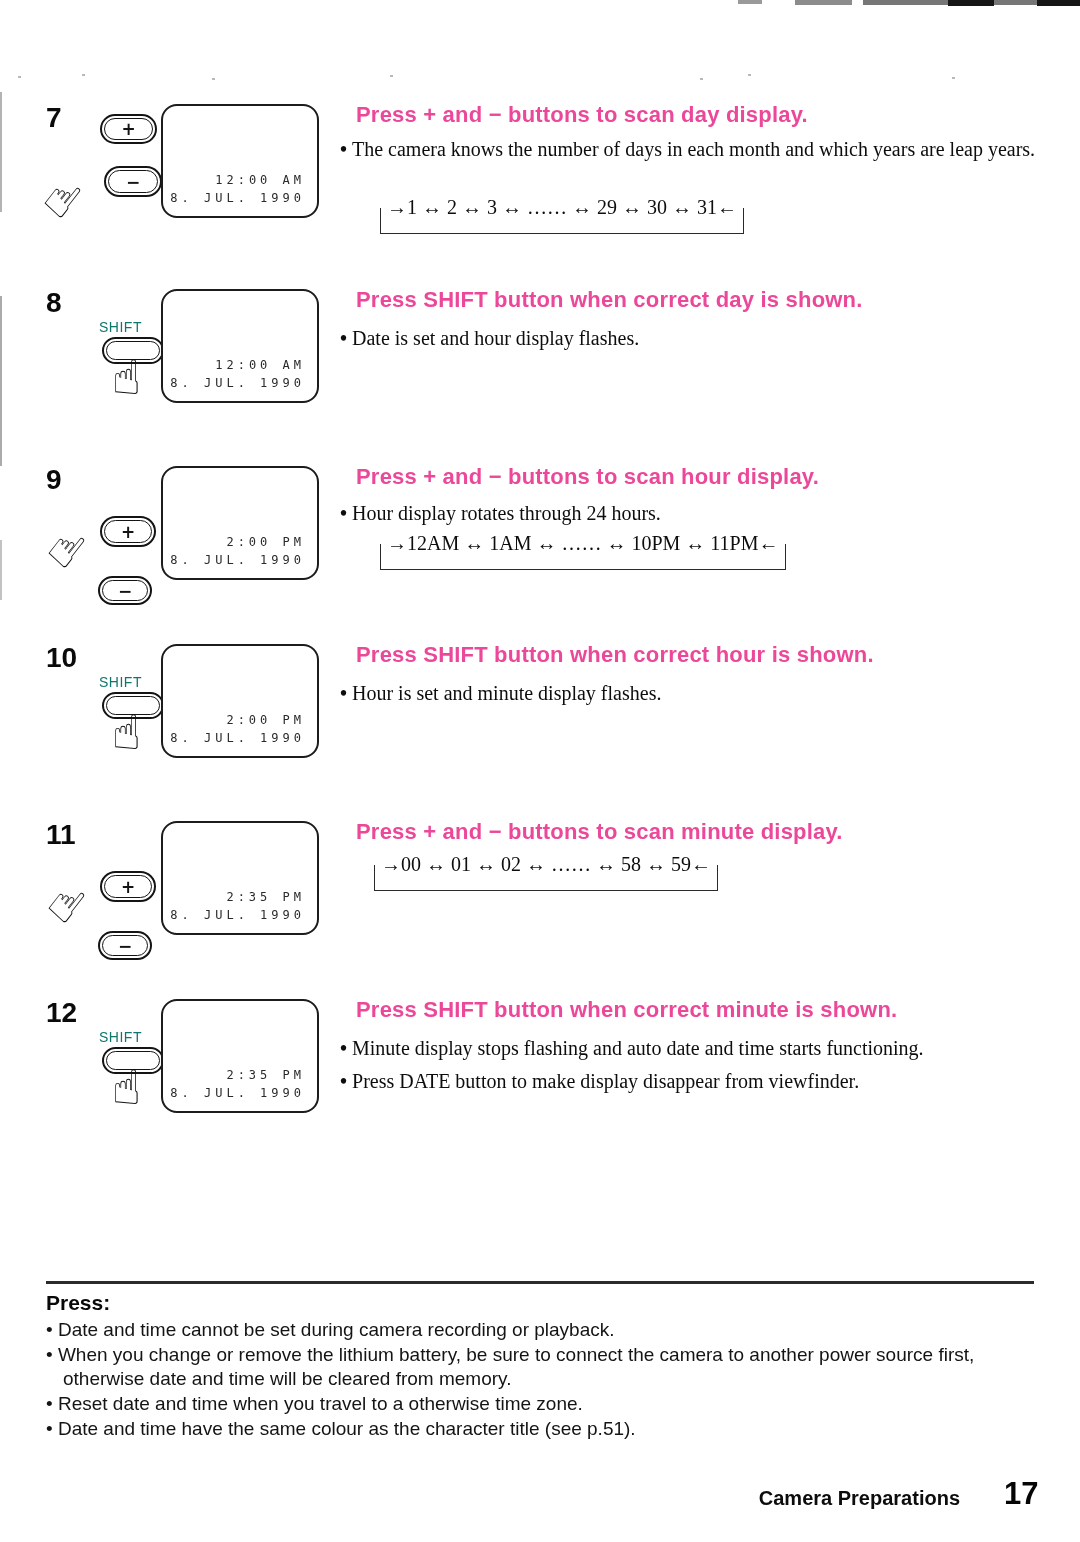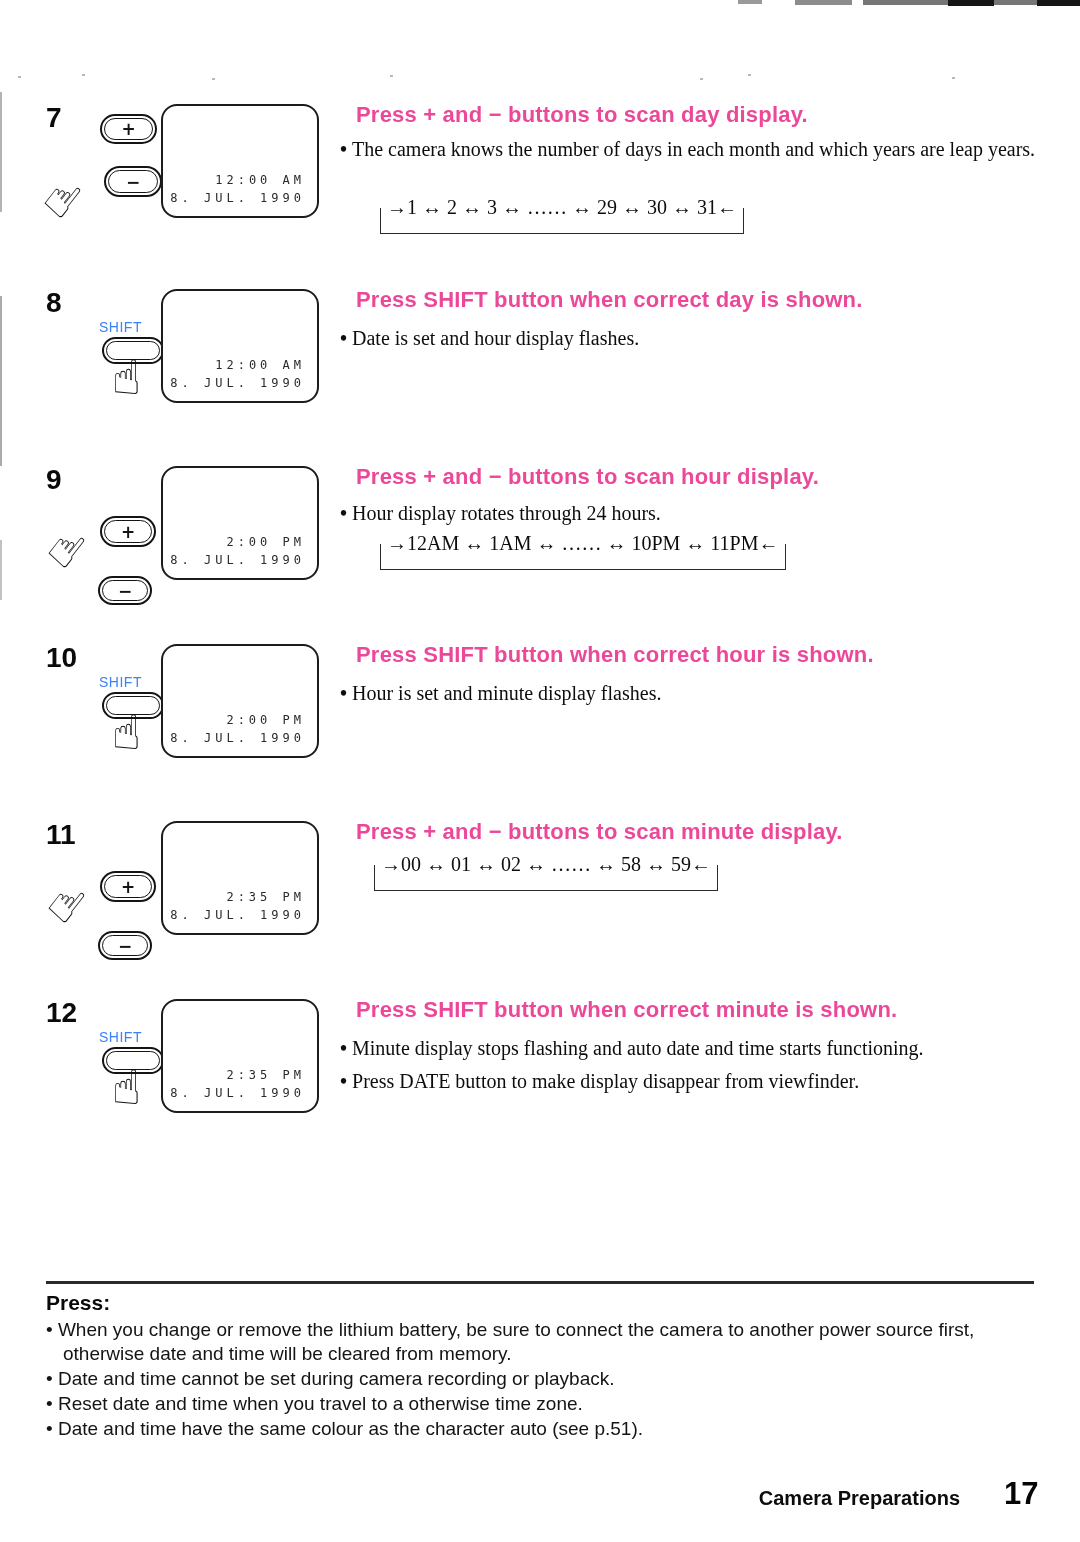--- a/index.html
+++ b/index.html
@@ -41,21 +41,21 @@
   
   .pill {
     position:absolute; border:2px solid #141414; border-radius:20px; background:#fff;
     display:flex; align-items:center; justify-content:center;
     font:bold 17px "DejaVu Sans",sans-serif; color:#141414; box-sizing:border-box;
   }
   .pill::before { content:""; position:absolute; inset:2px; border:1.5px solid #141414; border-radius:16px; }
   .pill span { position:relative; z-index:1; }
   .shift-label {
     position:absolute; font:14px "Liberation Sans","DejaVu Sans",sans-serif;
-    color:#3b82f6; letter-spacing:0.5px;text-align:center;
+    color:#0f766e; letter-spacing:0.5px;text-align:center;
   }
   .hand {
     position:absolute; font-family:"DejaVu Sans",sans-serif; font-size:48px;
     color:#101010; line-height:1; z-index:2;
   }
   .hand.diag { transform:rotate(38deg); }
   
   .notes-rule { position:absolute; left:46px; top:1281px; width:988px; height:3px; background:#2b2b2b; }
   .notes-title {
     position:absolute; left:46px; top:1291px;
@@ -209,22 +209,22 @@
     <div class="heading">Press SHIFT button when correct minute is shown.</div>
     <div class="bullets" style="top:38px; line-height:30px;">
       <div class="bullet">Minute display stops flashing and auto date and time starts functioning.</div>
       <div class="bullet">Press DATE button to make display disappear from viewfinder.</div>
     </div>
   </div>
 
   <div class="notes-rule"></div>
   <div class="notes-title">Press:</div>
   <div class="notes-list">
+    <div class="note-item">Date and time cannot be set during camera recording or playback.</div>
     <div class="note-item">When you change or remove the lithium battery, be sure to connect the camera to another power source first, otherwise date and time will be cleared from memory.</div>
-    <div class="note-item">Date and time cannot be set during camera recording or playback.</div>
     <div class="note-item">Reset date and time when you travel to a otherwise time zone.</div>
-    <div class="note-item">Date and time have the same colour as the character auto (see p.51).</div>
+    <div class="note-item">Date and time have the same colour as the character title (see p.51).</div>
   </div>
 
   <div class="footer-section">Camera Preparations</div>
   <div class="footer-page">17</div>
 
 </div>
 
 </body></html>

